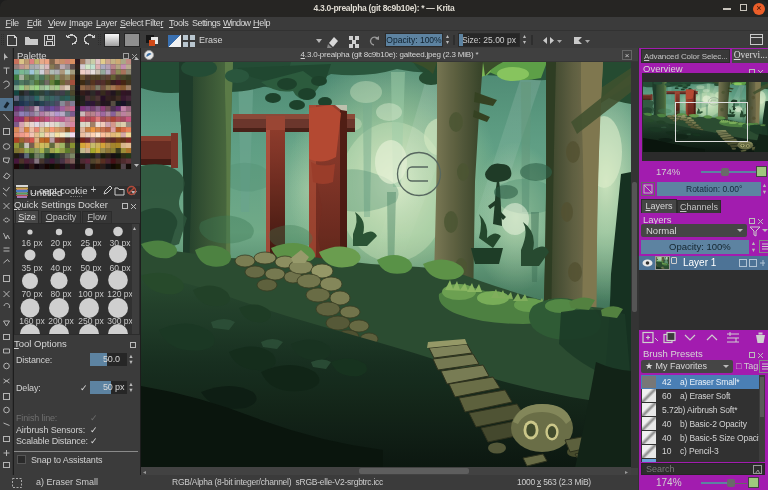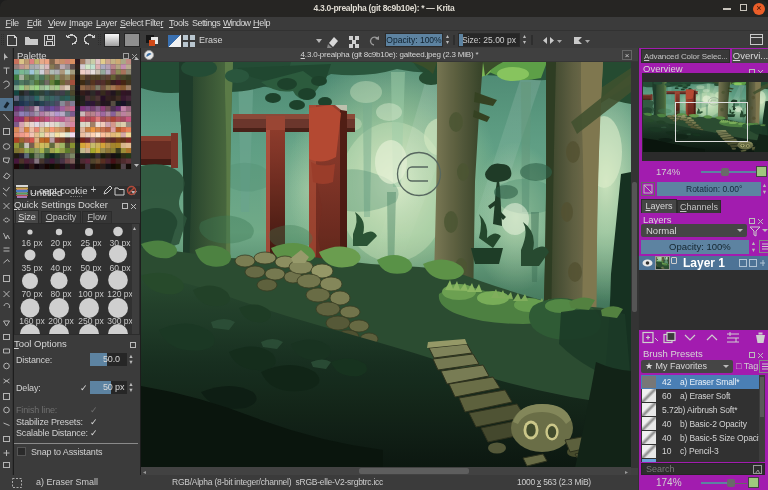--- a/index.html
+++ b/index.html
@@ -760,26 +760,26 @@
   </div>
   <div style="position:relative;height:15px;margin-top:13px;">
       <span style="position:absolute;left:2px;top:2px;">Delay:</span>
     <span style="position:absolute;left:66px;top:2px;color:#ddd;">✓</span>
     <div class="abs" style="left:76px;top:0;width:37px;height:13px;background:#262626;color:#d8d8d8;font-size:9px;line-height:13px;">
         <div class="abs" style="left:0;top:0;width:21px;height:13px;background:#5d83a1;"></div>
         <span style="position:absolute;left:13px;">50 px</span>
       </div>
     <div class="abs" style="left:113px;top:0px;width:8px;height:13px;font-size:5.5px;color:#bbb;line-height:6px;text-align:center;">▲<br>▼</div>
   </div>
-  <div style="position:relative;height:11.5px;margin-top:8px;color:#6f6f6f;">
+  <div style="position:relative;height:11.5px;margin-top:16px;color:#6f6f6f;">
       <span style="position:absolute;left:2px;top:1px;">Finish line:</span>
       <span style="position:absolute;left:76px;top:1px;">✓</span>
     </div>
   <div style="position:relative;height:11.5px;margin-top:0px;">
-      <span style="position:absolute;left:2px;top:1px;">Stabilize Presets:</span>
+      <span style="position:absolute;left:2px;top:1px;">Airbrush Sensors:</span>
       <span style="position:absolute;left:76px;top:1px;color:#ddd;">✓</span>
     </div>
   <div style="position:relative;height:11.5px;margin-top:0px;">
       <span style="position:absolute;left:2px;top:1px;">Scalable Distance:</span>
       <span style="position:absolute;left:76px;top:1px;color:#ddd;">✓</span>
     </div>
   <div style="height:1px;background:#8a8a8a;margin:4px 2px 0 0;"></div>
   <div style="position:relative;height:14px;margin-top:2px;">
       <span class="abs" style="left:3px;top:1px;width:9px;height:9px;background:#2a2a2a;border:1px solid #555;"></span>
       <span style="position:absolute;left:17px;top:1px;">Snap to Assistants</span>
@@ -1067,21 +1067,21 @@
   <div class="abs" style="left:0;top:419px;width:490px;height:8px;background:#424242;">
       <div class="abs" style="left:218px;top:1px;width:110px;height:6px;background:#5e5e5e;border-radius:2px;"></div>
   <div class="abs" style="left:2px;top:1px;font-size:6px;color:#999;">◂</div>
       <div class="abs" style="right:3px;top:1px;font-size:6px;color:#999;">▸</div>
     </div>
 </div>
 
 <div class="abs" style="left:638px;top:48px;width:130px;height:442px;background:#a21caf;border-left:1px solid #333;">
 
   <div class="abs" style="left:2px;top:1px;width:89px;height:14px;background:#393939;border:1px solid #2c2c2c;font-size:8px;letter-spacing:-0.1px;line-height:13px;color:#c6c6c6;overflow:hidden;padding-left:2px;"><span class="u">A</span>dvanced Color Selec...</div>
-  <div class="abs" style="left:93px;top:1px;width:37px;height:14px;background:#464646;font-size:9.5px;line-height:13px;color:#dadada;text-align:center;"><span class="u">O</span>vervi...</div>
+  <div class="abs" style="left:93px;top:1px;width:37px;height:14px;background:#464646;font-size:9.5px;line-height:13px;color:#dadada;text-align:center;font-family:Liberation Serif, serif;"><span class="u">O</span>vervi...</div>
   <div class="abs" style="left:4px;top:15px;font-size:9.5px;"><span class="u">O</span>verview</div>
   <div class="abs" style="right:3px;top:19px;"><svg width="16" height="7">
         <g stroke="#bbb" fill="none">
           <rect x="0.5" y="0.5" width="5" height="5"></rect>
           <path d="M9 1 l5 5 m0-5 l-5 5"></path>
         </g>
       </svg></div>
 
   <div class="abs" style="left:3px;top:25px;width:127px;height:88px;background:#2b2b2b;overflow:hidden;">
     <div class="abs" style="left:1px;top:9px;width:125px;height:70px;overflow:hidden;">
@@ -1139,21 +1139,21 @@
 
   <div class="abs" style="left:0px;top:208px;width:130px;height:14px;background:#4d7396;">
     <svg class="abs" style="left:3px;top:2px" width="11" height="10">
         <ellipse cx="5.5" cy="5" rx="5" ry="3.6" fill="#e8e8e8"></ellipse>
         <circle cx="5.5" cy="5" r="1.8" fill="#333"></circle>
       </svg>
     <div class="abs" style="left:16px;top:0px;width:15px;height:14px;background:#222;border:1px solid #999;overflow:hidden;"><svg width="13" height="12" viewBox="200 140 220 170" preserveAspectRatio="none">
           <use href="#forestpic"></use>
         </svg></div>
     <div class="abs" style="left:32px;top:1px;width:6px;height:7px;border:1px solid #cfcfcf;border-radius:1px;font-size:5px;color:#ddd;"></div>
-    <div class="abs" style="left:44px;top:0;font-size:12px;font-weight:bold;color:#fff;line-height:14px;text-align:center;">Layer 1</div>
+    <div class="abs" style="left:44px;top:0;font-size:10px;font-weight:normal;color:#fff;line-height:14px;text-align:center;">Layer 1</div>
     <svg class="abs" style="right:4px;top:3px" width="26" height="9" opacity="0.75">
         <g stroke="#d0dde8" fill="none">
           <rect x="0.5" y="0.5" width="7" height="7"></rect>
           <rect x="10.5" y="0.5" width="7" height="7"></rect>
           <path d="M21 4 h6 m-3 -3 v6"></path>
         </g>
       </svg>
   </div>
   <div class="abs" style="left:0px;top:222px;width:130px;height:60px;background:#2e2e2e;"></div>
 

